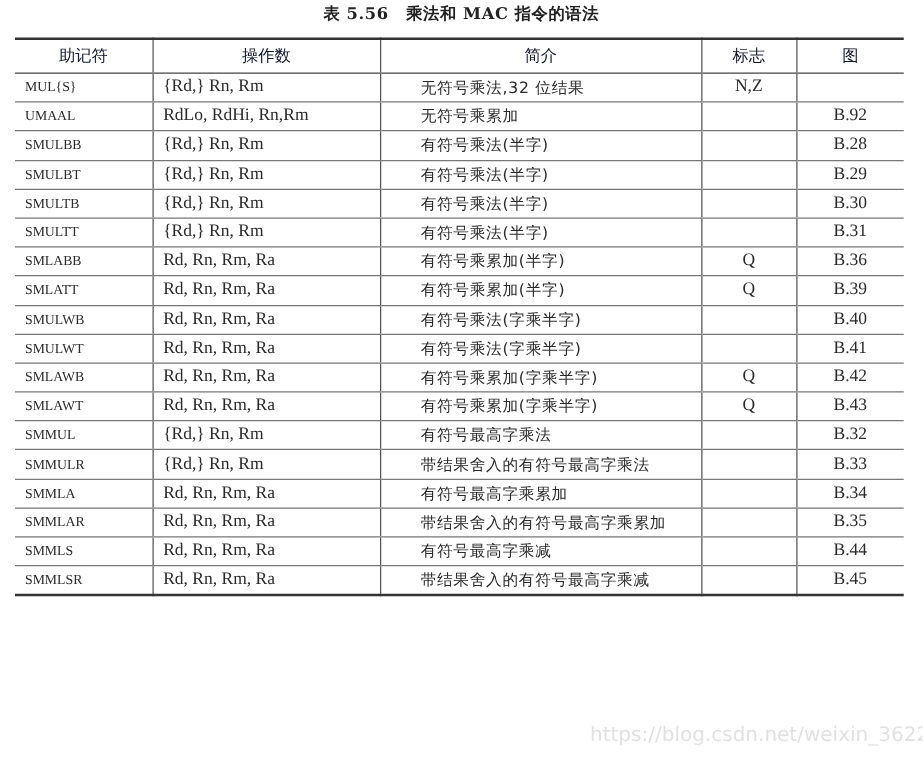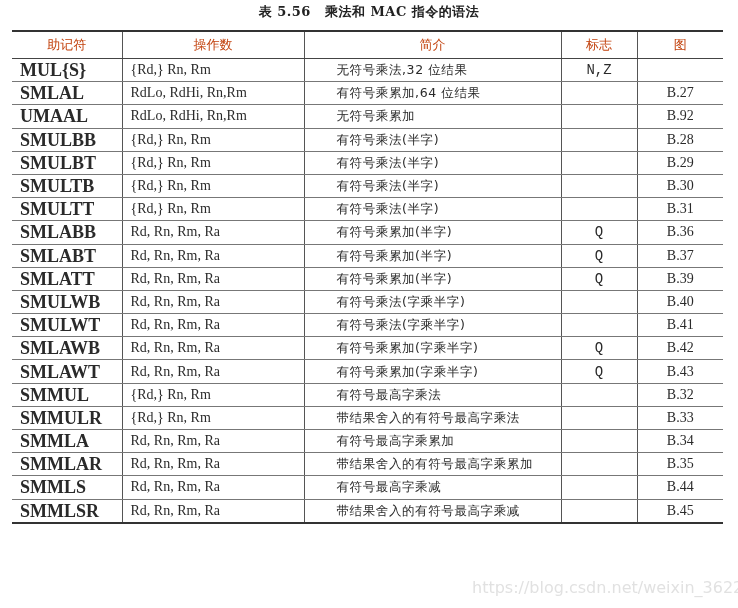--- a/index.html
+++ b/index.html
@@ -55,32 +55,32 @@
   }
   table.syntax th:first-child, table.syntax td:first-child {
     border-left: none;
   }
   table.syntax th {
     height: 26px;
     font-weight: normal;
     text-align: center;
     font-family: "DejaVu Sans", "Liberation Sans", sans-serif;
     font-size: 13px;
-    color: #c2410c;
+    color: #0f172a;
     border-bottom: 1px solid #444;
   }
   table.syntax td {
     height: 22.2px;
     line-height: 22px;
     color: #2a2a2a;
   }
-  table.syntax td.mnem { font-family: "Liberation Serif", "DejaVu Serif", serif; font-size: 18px; font-weight: bold; }
+  table.syntax td.mnem { font-family: "Liberation Serif", "DejaVu Serif", serif; font-size: 11px; }
   table.syntax td.ops { font-family: "Liberation Serif", "DejaVu Serif", serif; font-size: 14px; }
   table.syntax td.desc { font-family: "DejaVu Sans", "Liberation Sans", sans-serif; font-size: 12.5px; letter-spacing: 0.6px; padding-left: 32px; }
-  table.syntax td.flags { text-align: center; font-family: Liberation Mono, monospace; font-size: 14px; }
+  table.syntax td.flags { text-align: center; font-family: Liberation Serif, serif; font-size: 14px; }
   table.syntax td.fig { text-align: center; font-family: "Liberation Serif", "DejaVu Serif", serif; font-size: 14px; }
   table.syntax tr:last-child td { border-bottom: none; }
   .watermark {
     position: absolute;
     left: 472px;
     top: 578px;
     font-family: "DejaVu Sans", "Liberation Sans", sans-serif;
     font-size: 16px;
     color: rgba(200, 200, 200, 0.55);
     white-space: nowrap;
@@ -113,27 +113,20 @@
   </thead>
   <tbody id="tbody">
     <tr>
         <td class="mnem">MUL{S}</td>
         <td class="ops">{Rd,} Rn, Rm</td>
         <td class="desc">无符号乘法,32 位结果</td>
         <td class="flags">N,Z</td>
         <td class="fig"></td>
       </tr>
     <tr>
-        <td class="mnem">SMLAL</td>
-        <td class="ops">RdLo, RdHi, Rn,Rm</td>
-        <td class="desc">有符号乘累加,64 位结果</td>
-        <td class="flags"></td>
-        <td class="fig">B.27</td>
-      </tr>
-    <tr>
         <td class="mnem">UMAAL</td>
         <td class="ops">RdLo, RdHi, Rn,Rm</td>
         <td class="desc">无符号乘累加</td>
         <td class="flags"></td>
         <td class="fig">B.92</td>
       </tr>
     <tr>
         <td class="mnem">SMULBB</td>
         <td class="ops">{Rd,} Rn, Rm</td>
         <td class="desc">有符号乘法(半字)</td>
@@ -162,27 +155,20 @@
         <td class="fig">B.31</td>
       </tr>
     <tr>
         <td class="mnem">SMLABB</td>
         <td class="ops">Rd, Rn, Rm, Ra</td>
         <td class="desc">有符号乘累加(半字)</td>
         <td class="flags">Q</td>
         <td class="fig">B.36</td>
       </tr>
     <tr>
-        <td class="mnem">SMLABT</td>
-        <td class="ops">Rd, Rn, Rm, Ra</td>
-        <td class="desc">有符号乘累加(半字)</td>
-        <td class="flags">Q</td>
-        <td class="fig">B.37</td>
-      </tr>
-    <tr>
         <td class="mnem">SMLATT</td>
         <td class="ops">Rd, Rn, Rm, Ra</td>
         <td class="desc">有符号乘累加(半字)</td>
         <td class="flags">Q</td>
         <td class="fig">B.39</td>
       </tr>
     <tr>
         <td class="mnem">SMULWB</td>
         <td class="ops">Rd, Rn, Rm, Ra</td>
         <td class="desc">有符号乘法(字乘半字)</td>

